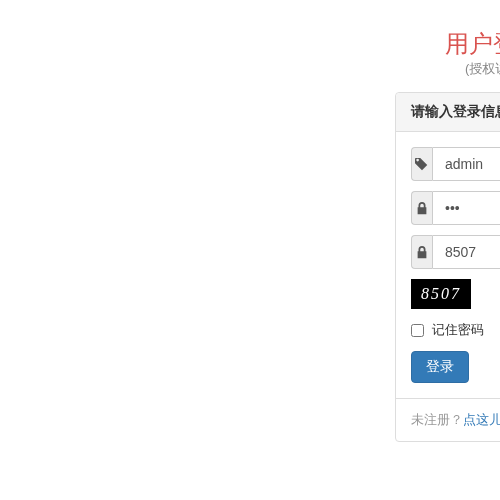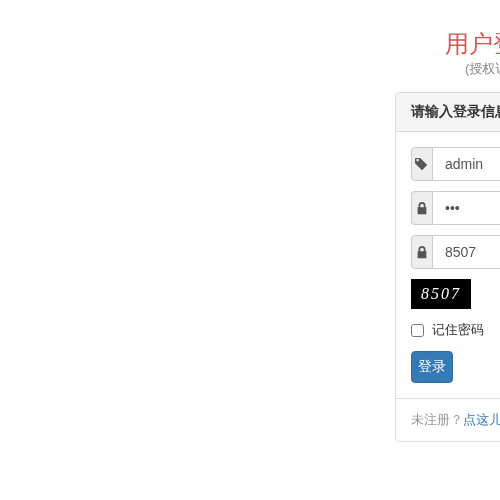--- a/index.html
+++ b/index.html
@@ -93,21 +93,21 @@
     .checkbox-row {
       margin-bottom: 12px;
       font-size: 13px;
       color: #333;
     }
     .checkbox-row input { margin-right: 4px; vertical-align: middle; }
     .btn-login {
       background: #337ab7;
       border: 1px solid #2e6da4;
       color: #fff;
-      padding: 6px 6px;
+      padding: 6px 14px;
       font-size: 14px;
       border-radius: 4px;
       cursor: pointer;
     }
     .panel-footer {
       border-top: 1px solid #ddd;
       padding: 12px 15px;
       font-size: 13px;
       color: #999;
     }

